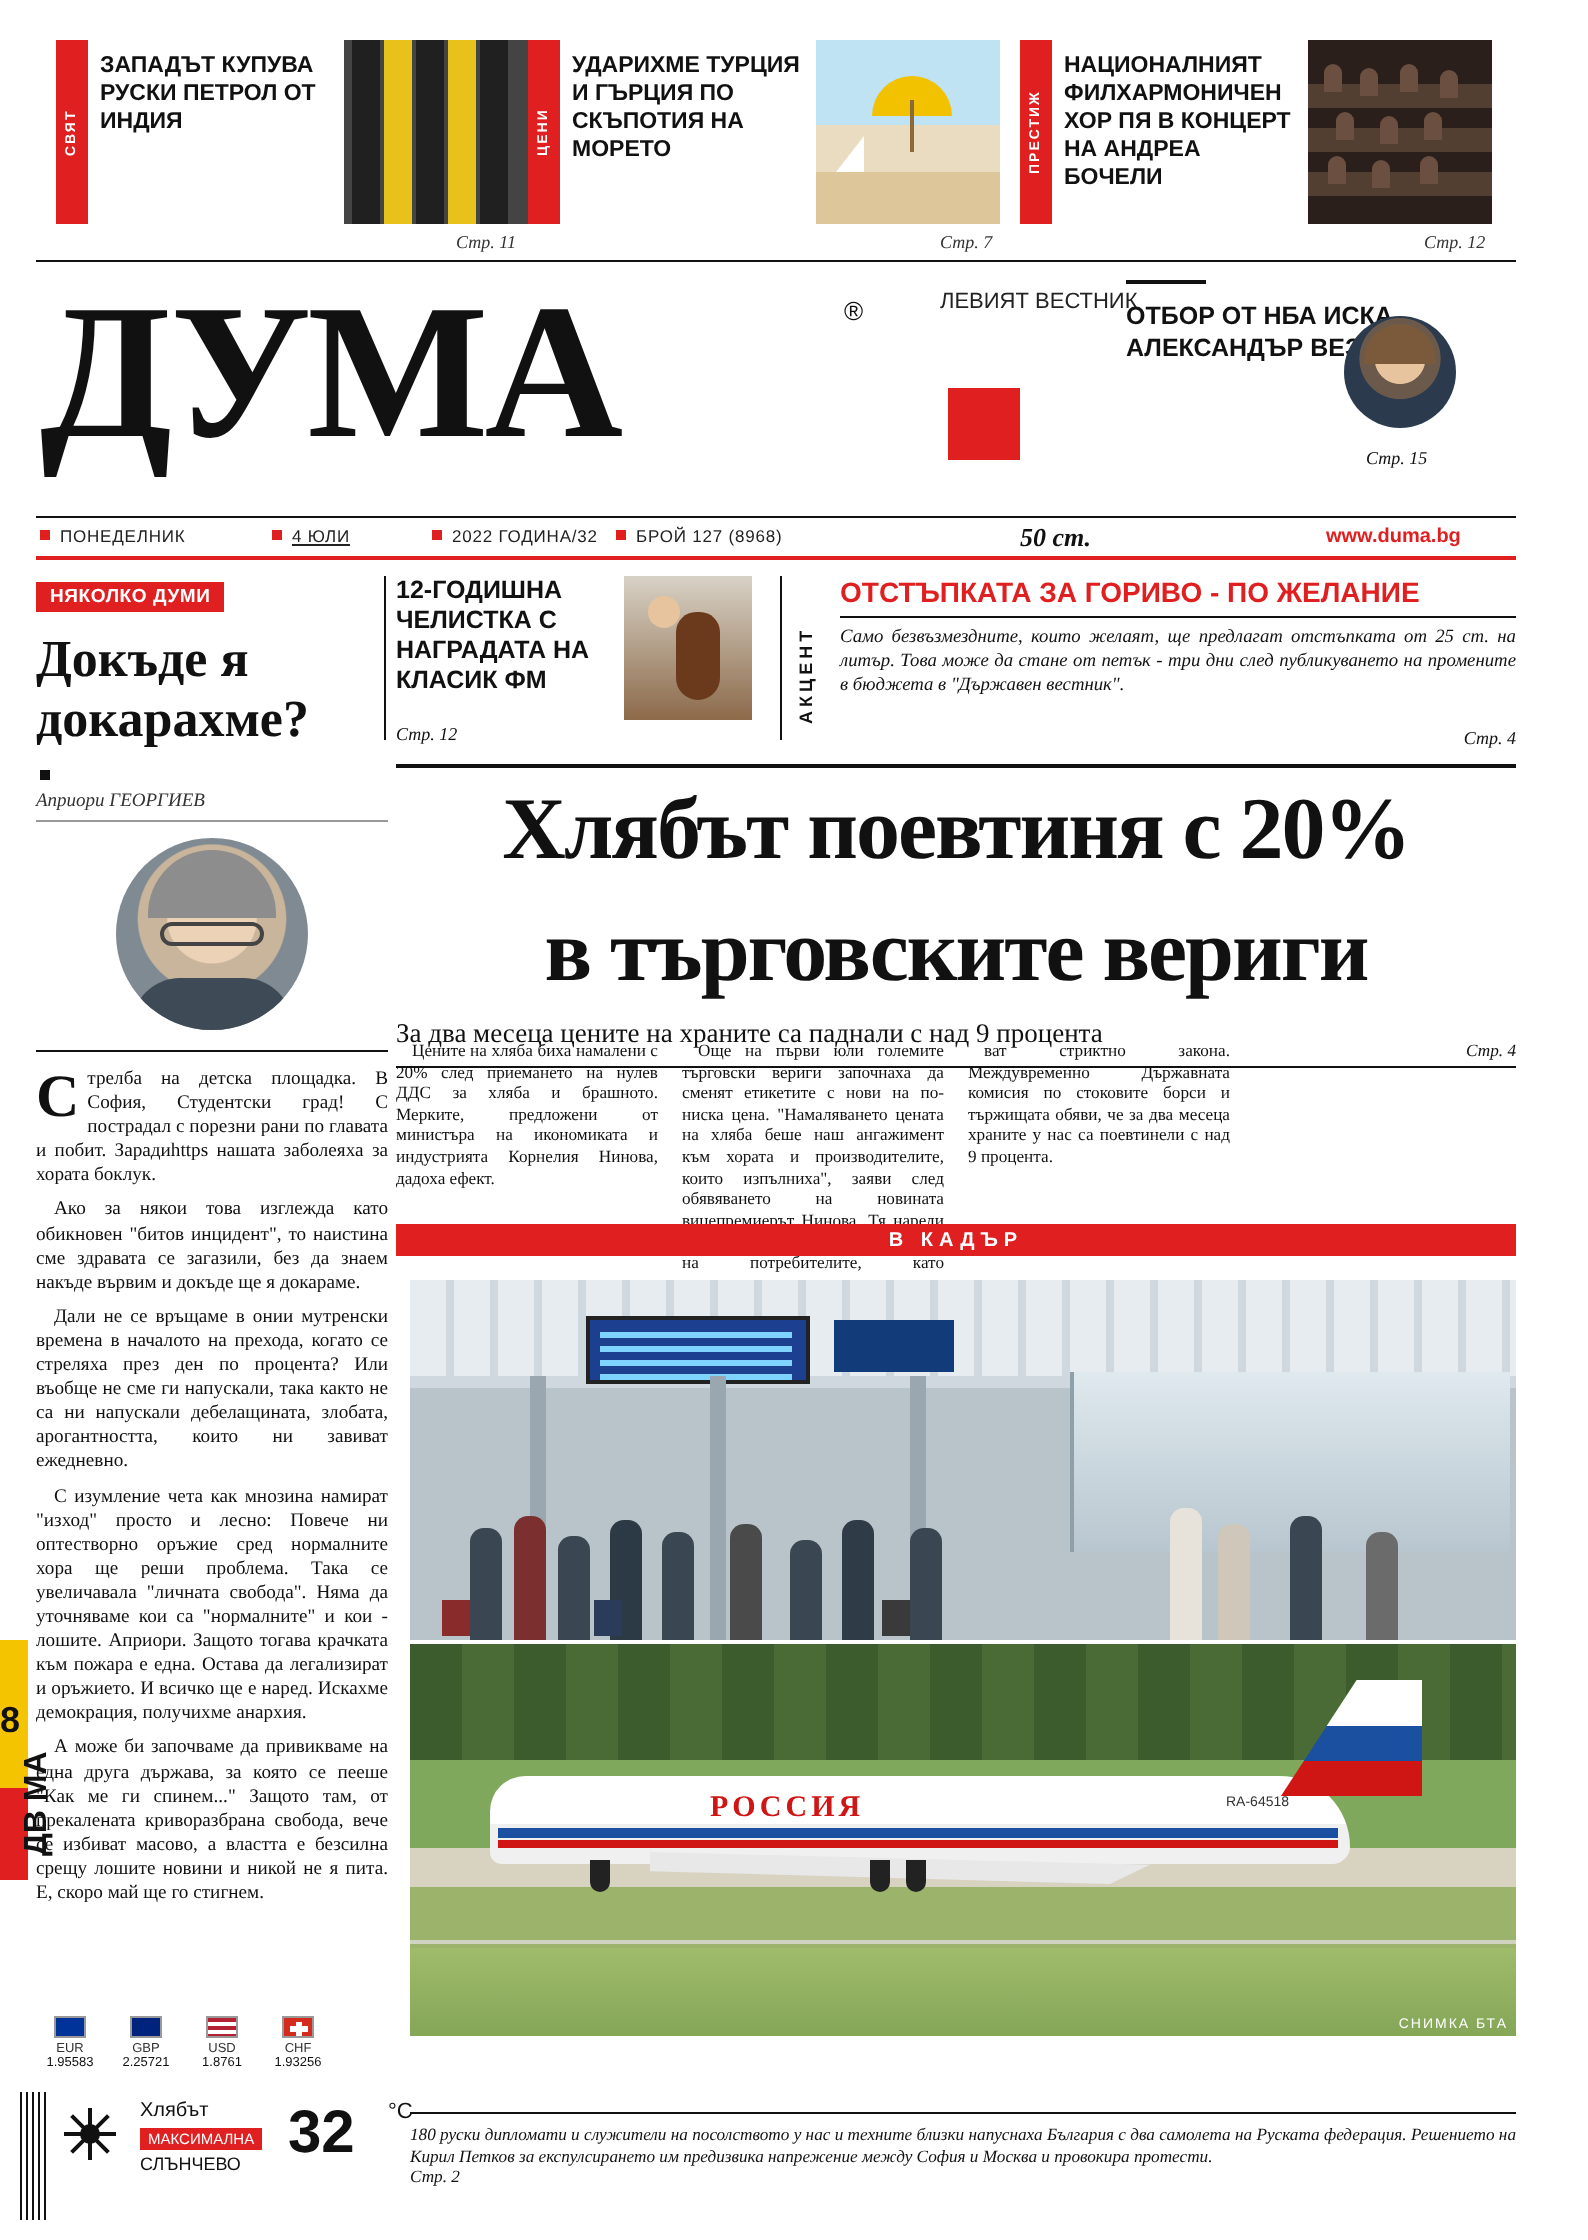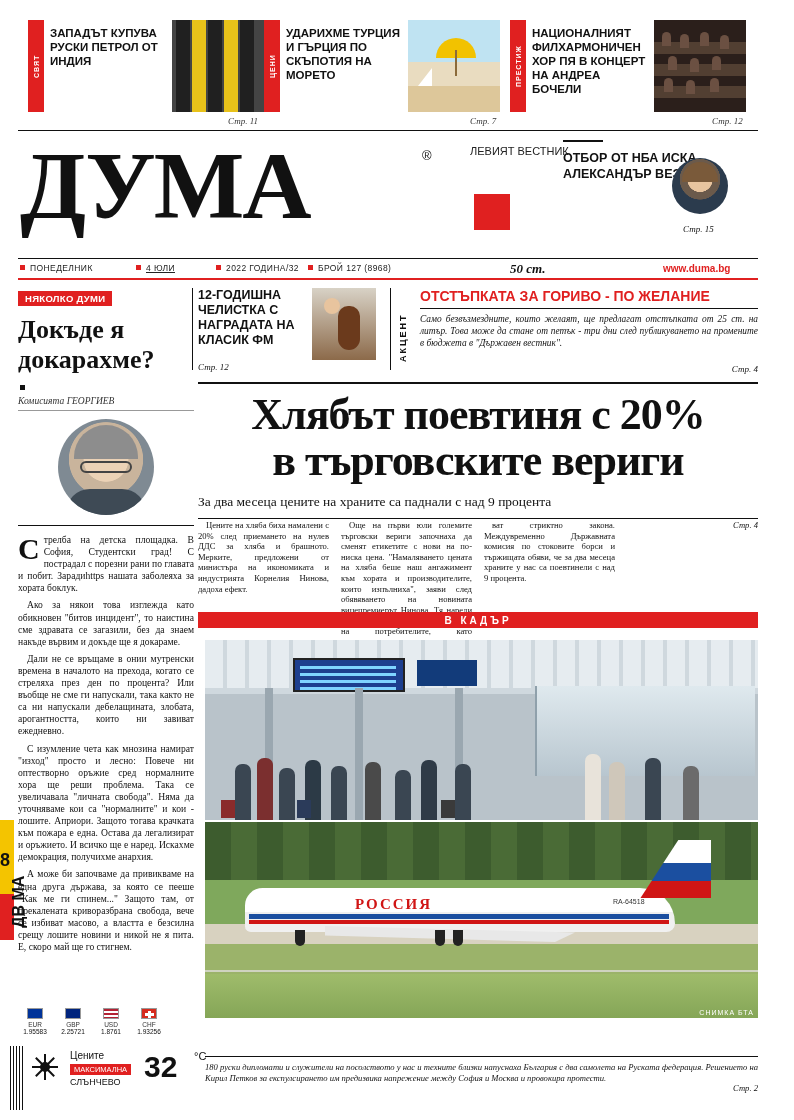--- a/index.html
+++ b/index.html
@@ -223,21 +223,21 @@
      clip-path:polygon(0 0, 100% 40%, 92% 100%, 0 60%); }
   .pp-gear { position:absolute; top:108px; width:10px; height:16px; background:#222; border-radius:0 0 5px 5px;}
   .pp-fence { position:absolute; left:0; bottom:46px; width:100%; height:2px; background:#cfd3c0; }
   .pp-grass { position:absolute; left:0; bottom:0; width:100%; height:44px;
      background:linear-gradient(#9fbc6b,#85a657); }
   .photo-credit { position:absolute; right:4px; bottom:2px; font-family:"Liberation Sans", sans-serif;
      font-size:7px; color:#fff; letter-spacing:1px; }
 
   .caption { position:absolute; left:205px; top:1062px; width:553px;
      font-style:italic; font-size:8.6px; line-height:10.6px; text-align:justify; color:#111; }
-  .caption .pg { text-align:right; font-style:italic; }
+  .caption .pg { text-align:left; font-style:italic; }
   .cap-rule { position:absolute; left:205px; top:1056px; width:553px; height:1px; background:#111; }
 
   .vsep { position:absolute; background:#111; }
 </style>
 </head>
 <body>
 
 <div class="page">
 
   <div class="topstrip">
@@ -315,21 +315,21 @@
     <div class="cell" style="left:198px;"><span class="sq"></span><span>2022 ГОДИНА/32</span></div>
     <div class="cell" style="left:290px;"><span class="sq"></span><span>БРОЙ 127 (8968)</span></div>
     <div class="price">50 ст.</div>
     <div class="site">www.duma.bg</div>
   </div>
 
   <div class="leftcol">
     <div class="kicker-box">НЯКОЛКО ДУМИ</div>
     <div class="lc-title">Докъде я докарахме?</div>
     <div class="lc-bullet"></div>
-    <div class="byline">Комисията ГЕОРГИЕВ</div>
+    <div class="byline">Априори ГЕОРГИЕВ</div>
     <div class="byline-rule"></div>
     <div class="lc-photo">
       <div class="hair2"></div>
         <div class="gl"></div>
         <div class="sh"></div>
     </div>
     <div class="lc-rule"></div>
     <div class="lc-body">
       <p style="text-indent:0"><span class="dropcap">С</span><span>трелба на детска площадка. В София, Студентски град! С пострадал с порезни рани по главата и побит. Зарадиhttps нашата заболеяха за хората боклук.</span></p>
       <p>Ако за някои това изглежда като обикновен "битов инцидент", то наистина сме здравата се загазили, без да знаем накъде вървим и докъде ще я докараме.</p>
@@ -363,21 +363,21 @@
     <div class="sec2">
       <div class="hd">ОТСТЪПКАТА ЗА ГОРИВО - ПО ЖЕЛАНИЕ</div>
       <div class="bd">Само безвъзмездните, които желаят, ще предлагат отстъпката от 25 ст. на литър. Това може да стане от петък - три дни след публикуването на промените в бюджета в "Държавен вестник".</div>
       <div class="pg">Стр. 4</div>
     </div>
   </div>
 
   <div class="mainhead">
     <div class="mh-rule-top"></div>
     <div class="mh-title">Хлябът поевтиня с 20%</div>
-    <div class="mh-title" style="margin-top:0">в търговските вериги</div>
+    <div class="mh-title" style="margin-top:15px">в търговските вериги</div>
     <div class="mh-sub">За два месеца цените на храните са паднали с над 9 процента</div>
     <div class="mh-rule-bot"></div>
   </div>
 
   <div class="maincols">
     <div class="mcol">
       <p>Цените на хляба биха намалени с 20% след приемането на нулев ДДС за хляба и брашното. Мерките, предложени от министъра на икономиката и индустрията Корнелия Нинова, дадоха ефект.</p>
     </div>
     <div class="mcol">
       <p>Още на първи юли големите търговски вериги започнаха да сменят етикетите с нови на по-ниска цена.
@@ -476,20 +476,20 @@
   <div class="barcode"></div>
 
   <div class="weather">
     <div class="sunicon">
       <div class="core"></div>
       <div class="ray"></div>
       <div class="ray" style="transform:rotate(45deg)"></div>
       <div class="ray" style="transform:rotate(90deg)"></div>
       <div class="ray" style="transform:rotate(135deg)"></div>
     </div>
-    <div class="w-city">Цените</div>
+    <div class="w-city">Хлябът</div>
     <div class="w-badge">МАКСИМАЛНА</div>
     <div class="w-desc">СЛЪНЧЕВО</div>
     <div class="w-temp">32</div>
     <div class="w-unit">°C</div>
   </div>
 
 </div>
 
 </body></html>

